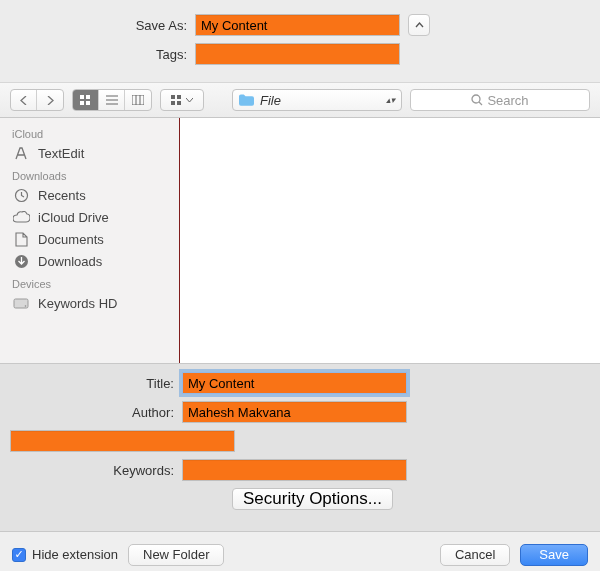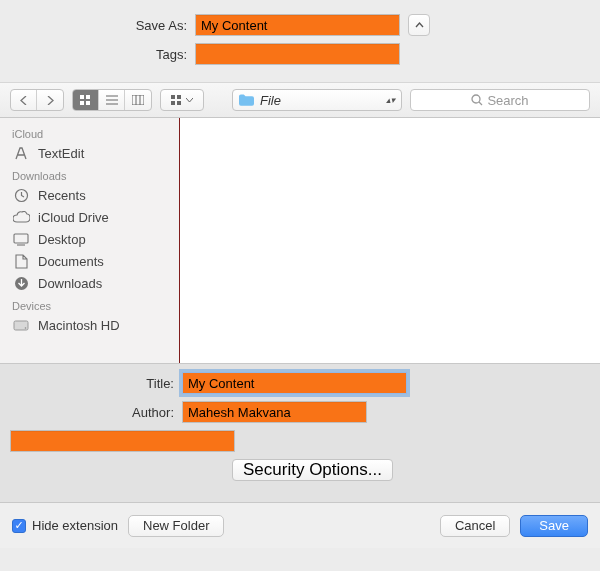--- a/index.html
+++ b/index.html
@@ -152,29 +152,20 @@
     <div class="sb-item">
       <span class="ico">
           <svg width="17" height="12" viewBox="0 0 17 12">
             <path d="M4 11 Q0 11 0 7.5 Q0 4 4 4 Q5 0 9 1 Q12 -1 14 3 Q17 3 17 7 Q17 11 13 11 Z" fill="none" stroke="#767676" stroke-width="1.1"></path>
           </svg>
         </span>
       <span>iCloud Drive</span>
     </div>
     <div class="sb-item">
       <span class="ico">
-          <svg width="16" height="13" viewBox="0 0 16 13">
-            <rect x="1" y="1" width="14" height="9" rx="1" fill="none" stroke="#767676" stroke-width="1.1"></rect>
-            <line x1="4" y1="12" x2="12" y2="12" stroke="#767676" stroke-width="1.1"></line>
-          </svg>
-        </span>
-      <span>Desktop</span>
-    </div>
-    <div class="sb-item">
-      <span class="ico">
           <svg width="13" height="15" viewBox="0 0 13 15">
             <path d="M1 1 H8 L12 5 V14 H1 Z M8 1 V5 H12" fill="none" stroke="#767676" stroke-width="1.1"></path>
           </svg>
         </span>
       <span>Documents</span>
     </div>
     <div class="sb-item">
       <span class="ico">
           <svg width="15" height="15" viewBox="0 0 15 15">
             <circle cx="7.5" cy="7.5" r="6.5" fill="#767676"></circle>
@@ -185,36 +176,40 @@
     </div>
 
     <div class="sb-head">Devices</div>
     <div class="sb-item">
       <span class="ico">
           <svg width="16" height="11" viewBox="0 0 16 11">
             <rect x="1" y="1" width="14" height="9" rx="1.5" fill="#d8d8d8" stroke="#9a9a9a"></rect>
             <circle cx="12.5" cy="8" r="0.8" fill="#8a8a8a"></circle>
           </svg>
         </span>
-      <span>Macintosh HD</span>
+      <span>Keywords HD</span>
     </div>
   </div>
   <div class="filepane"></div>
 </div>
 
 <div class="meta">
   <div class="row">
     <div class="row-label">Title:</div>
     <input class="textinput focus" style="width: 225px;" value="My Content">
   </div>
   <div class="row">
     <div class="row-label">Author:</div>
-    <input class="textinput" style="width: 185px;" value="Mahesh Makvana">
-  </div>
-  <div class="row">
+    <input class="textinput" style="width: 225px;" value="Mahesh Makvana">
+  </div>
+  <div class="row">
+    <input class="textinput" style="width: 225px;" value="">
+  </div>
+  <div class="row">
+    <div class="row-label">Keywords:</div>
     <input class="textinput" style="width: 225px;" value="">
   </div>
   <div class="row" style="margin-top:6px;">
     <div class="row-label"></div>
     <button class="secbtn" style="margin-left:50px">Security Options...</button>
   </div>
 </div>
 
 <div class="footer">
   <label style="display:flex;align-items:center;">

